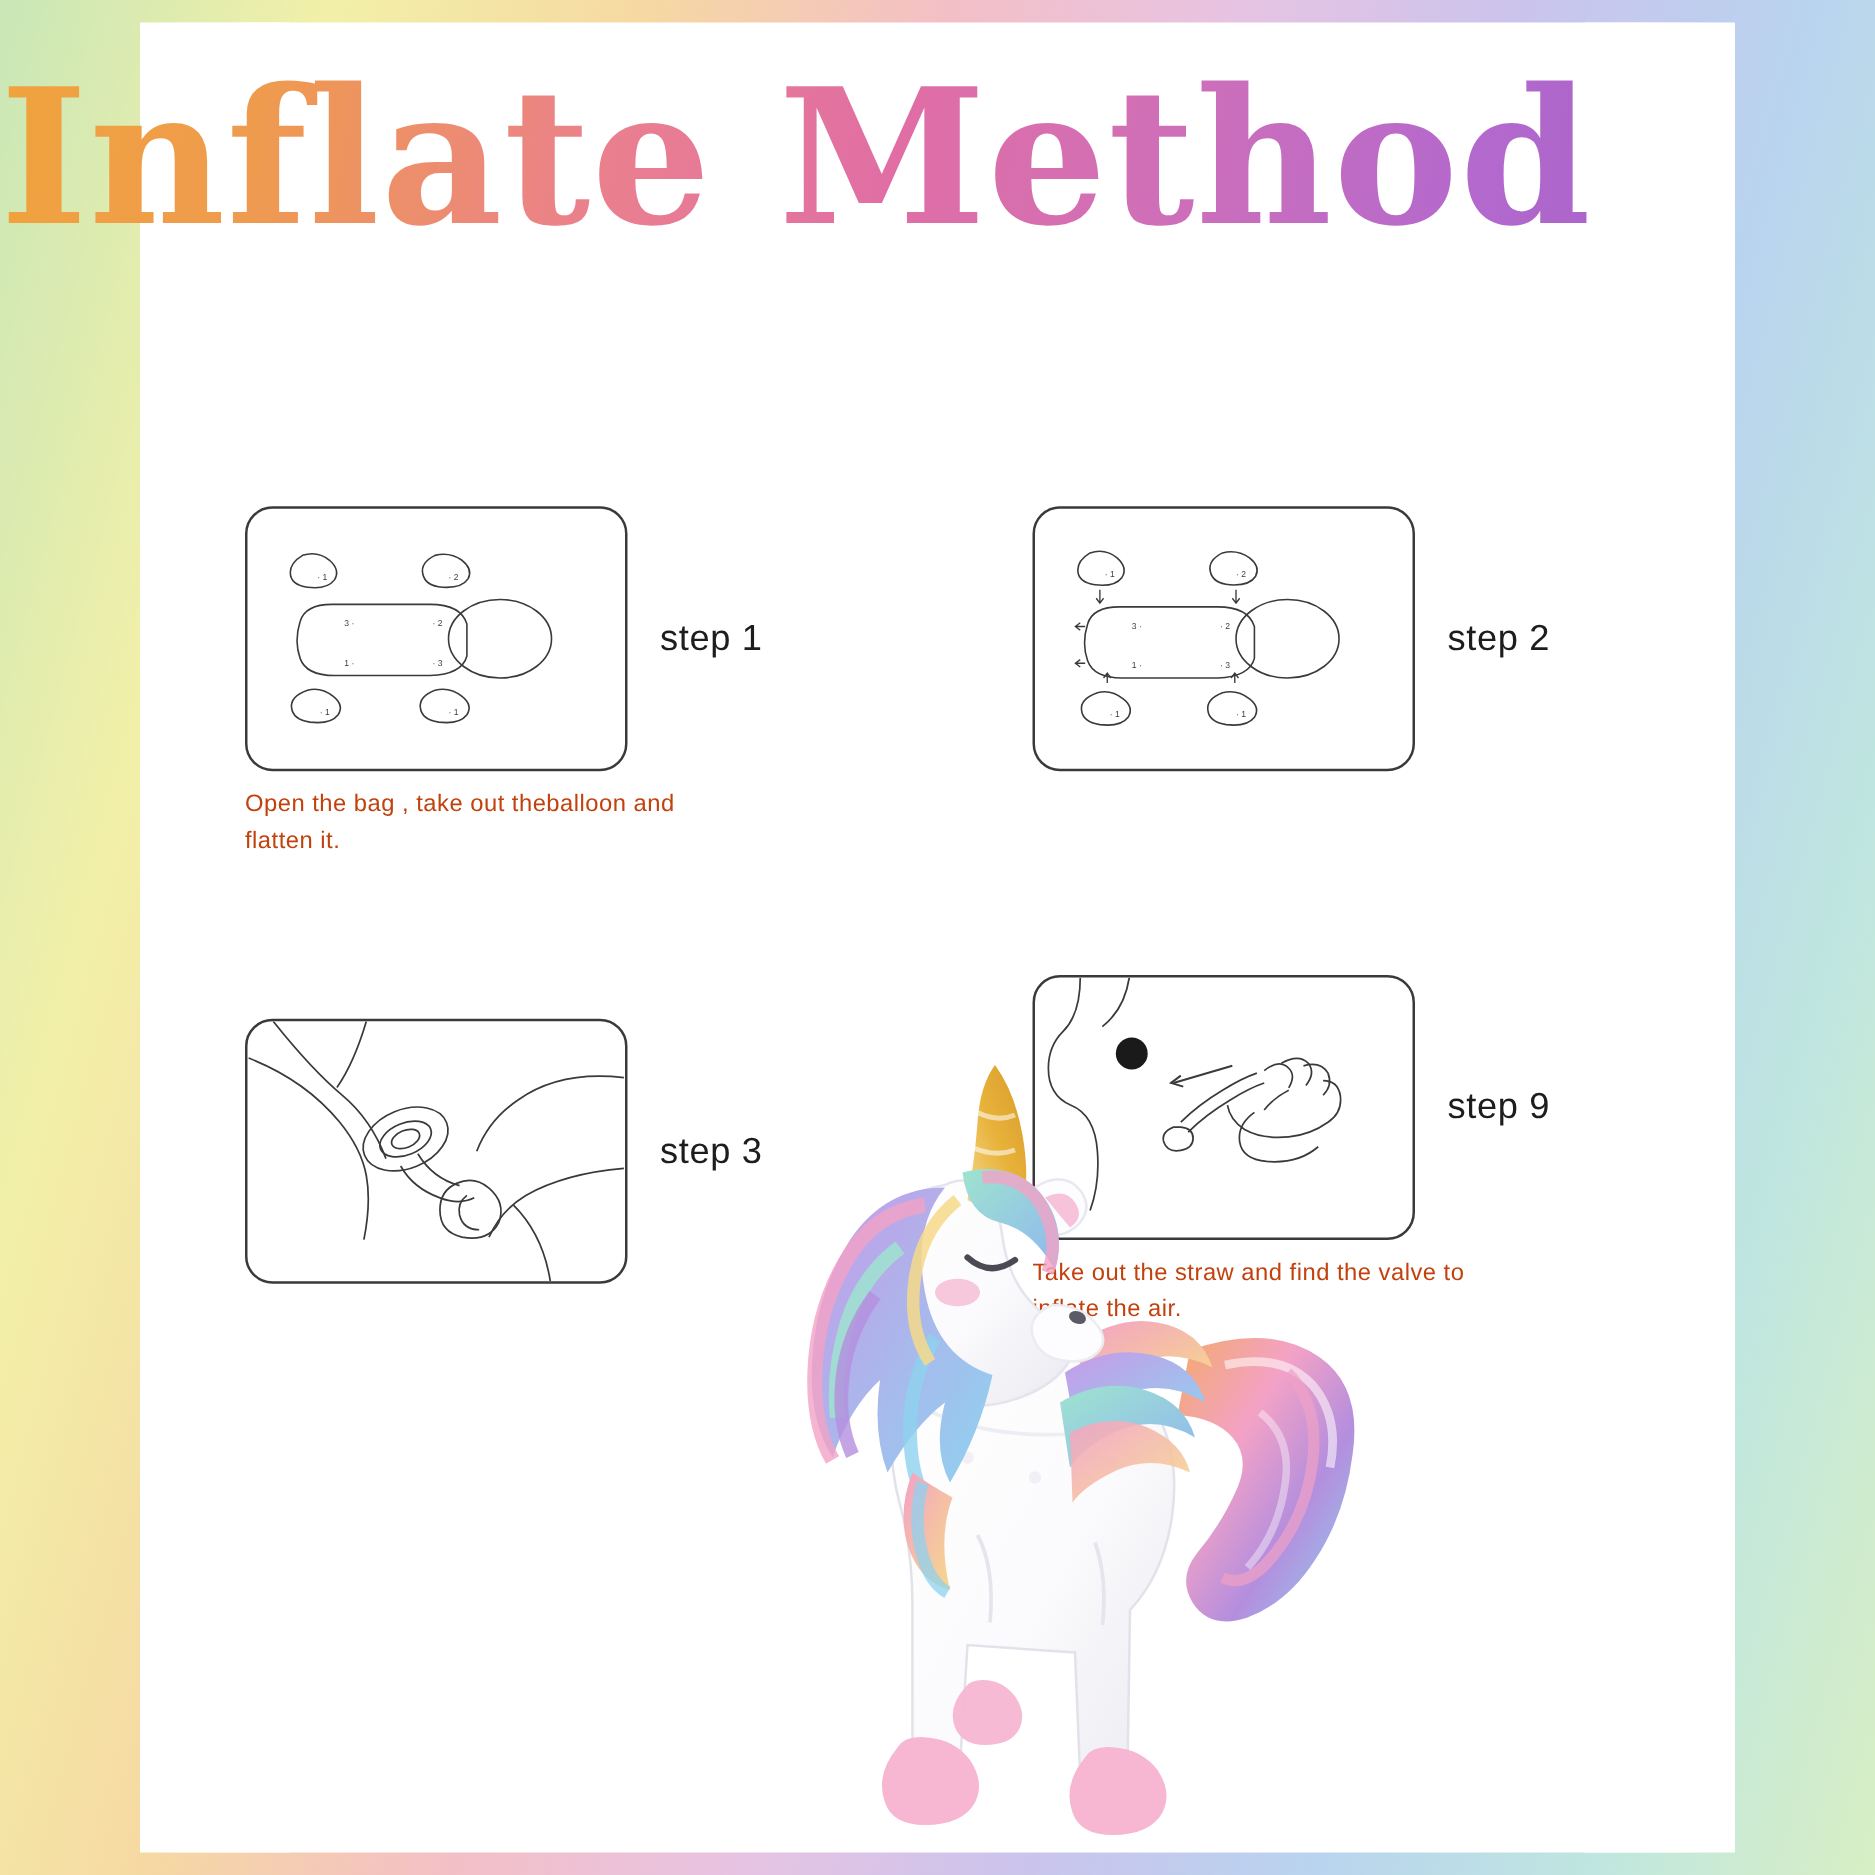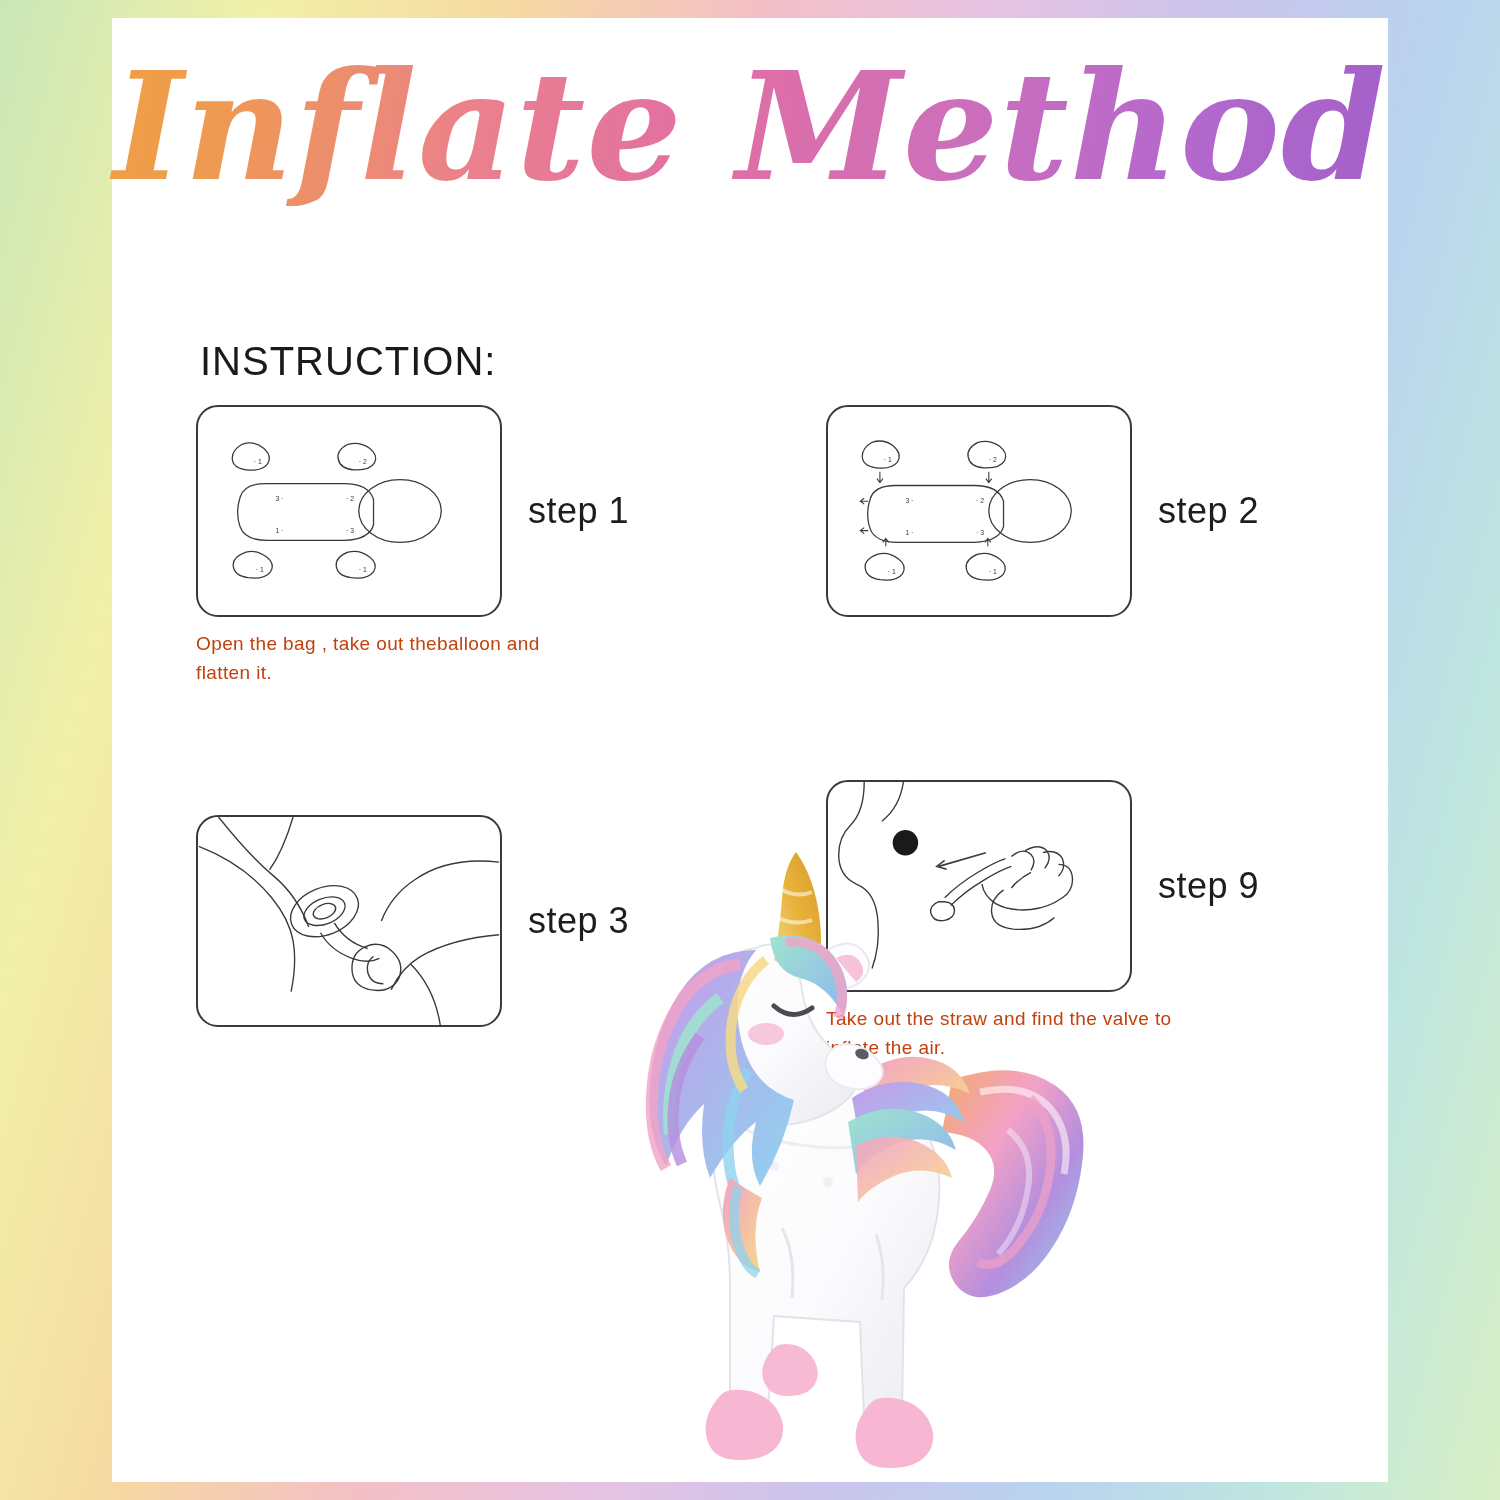--- a/index.html
+++ b/index.html
@@ -87,23 +87,21 @@
       rgba(255,255,255,1) 100%);
     pointer-events: none;
   }
 
   
   .title {
     position: absolute;
     left: 0;
     right: 0;
     top: 48px;
-    text-align: center;
     font-family: "DejaVu Serif", serif;
-    font-style: italic;
     font-weight: bold;
     font-size: 150px;
     letter-spacing: 1px;
     line-height: 1.05;
     background: linear-gradient(100deg,
       #f0a33c 0%,
       #ef9b4e 14%,
       #ea7f8f 33%,
       #e06ea5 48%,
       #cf6fb8 62%,
@@ -152,21 +150,21 @@
     height: 212px;
     border: 2px solid #3a3a3a;
     border-radius: 22px;
     box-sizing: border-box;
     position: relative;
     overflow: hidden;
     background: #fff;
   }
   .step-label {
     margin-left: 26px;
-    font-size: 36px;
+    font-size: 29px;
     color: #1d1d1d;
     letter-spacing: 0.5px;
     white-space: nowrap;
   }
   .step-caption {
     margin-top: 12px;
     font-size: 19px;
     line-height: 1.55;
     color: #c2410c;
     letter-spacing: 0.4px;
@@ -192,21 +190,20 @@
 
   <div class="frame"></div>
   <div class="frame-inner"></div>
   <div class="fade-top"></div>
   <div class="fade-left"></div>
   <div class="fade-right"></div>
   <div class="fade-bottom"></div>
 
   <div class="title">Inflate Method</div>
 
-  <div class="instruction-label">INSTRUCTION:</div>
 
   <div class="steps">
 
     <div class="step-row">
 
       <div class="step">
         <div class="step-top">
           <div class="step-box">
             <svg class="step-svg" viewBox="0 0 306 212">
               <g fill="none" stroke="#3a3a3a" stroke-width="1.3">

